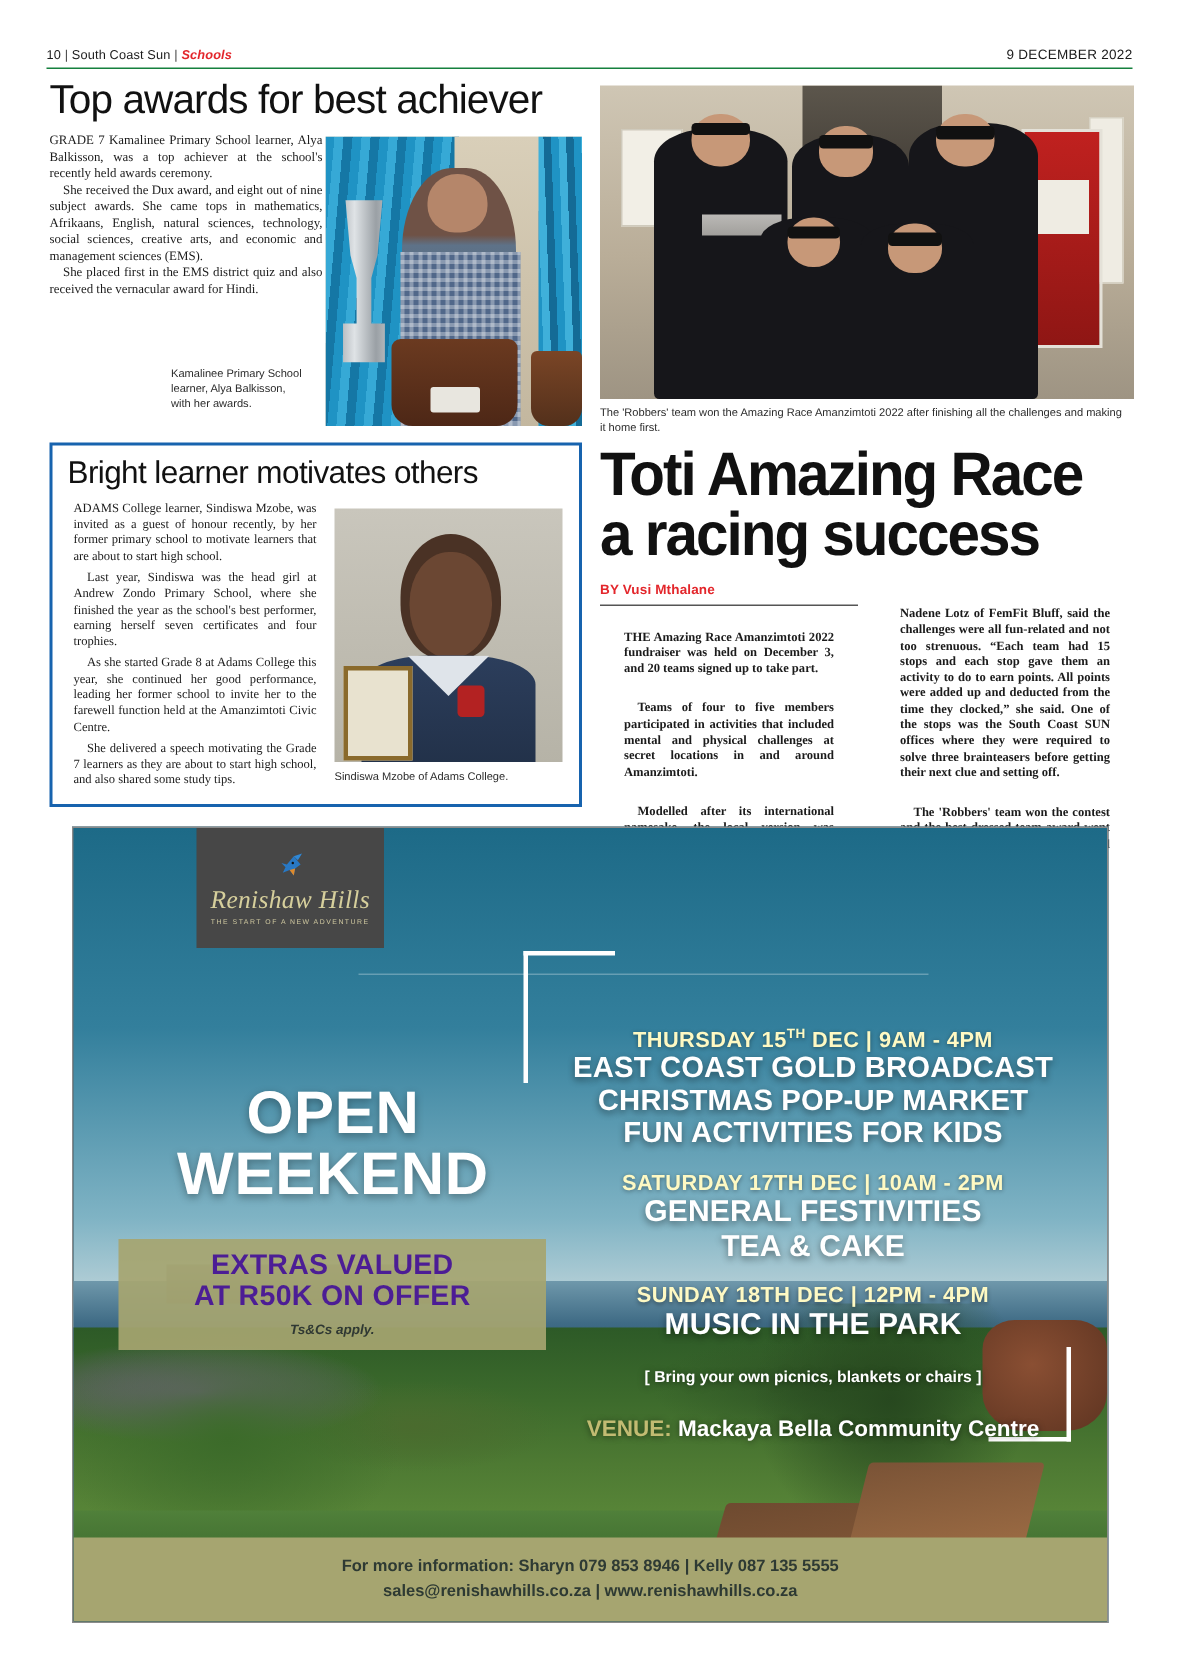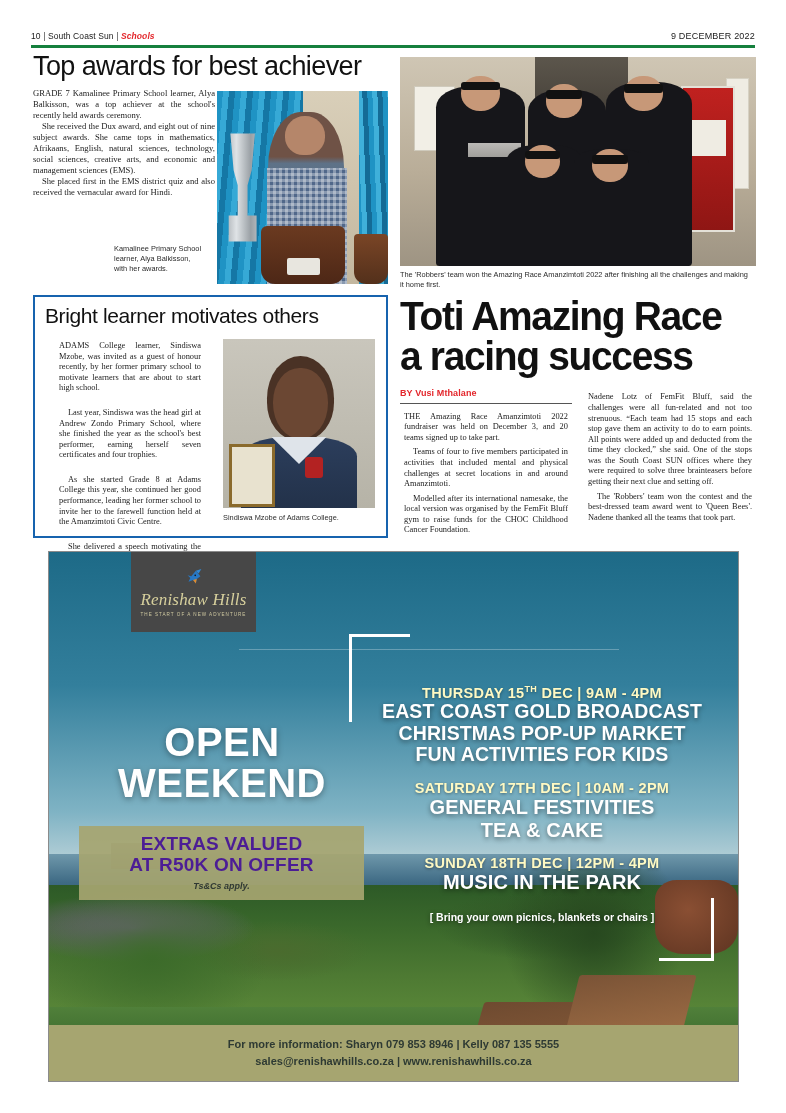--- a/index.html
+++ b/index.html
@@ -27,21 +27,21 @@
     left: 31px; top: 31px;
     width: 724px;
     display: flex;
     justify-content: space-between;
     align-items: flex-start;
     font-family: "Liberation Sans", sans-serif;
     font-size: 8.5px;
     color: #1a1a1a;
     letter-spacing: 0.1px;
     padding-bottom: 4px;
-    border-bottom: 3px solid #15803d;
+    border-bottom: 1px solid #15803d;
   }
   .masthead .left { white-space: nowrap; }
   .masthead .sep { color: #444; }
   .masthead .section {
     color: #e3262b;
     font-style: italic;
     font-weight: bold;
   }
   .masthead .date {
     font-size: 9px;
@@ -202,21 +202,21 @@
   }
   .story2-inner { position: absolute; inset: 0; padding: 8px 10px; }
   .headline-thin.small { font-size: 21px; margin-bottom: 7px; letter-spacing: -0.4px;}
   .story2-body {
     width: 170px;
     font-size: 8.4px;
     line-height: 1.26;
     color: #1b1b1b;
     text-align: justify;
   }
-  .story2-body p { margin: 14px; text-indent: 9px; }
+  .story2-body p { margin: 4px; text-indent: 9px; }
   .story2-body p.first { text-indent: 0; }
 
   #photo-sindiswa {
     position:absolute;
     left: 188px; top: 42px;
     width: 152px; height: 169px;
     background: linear-gradient(180deg,#c9c6bc 0%,#b6b3a7 100%);
     overflow:hidden;
   }
   #photo-sindiswa .head {
@@ -282,21 +282,21 @@
     display: flex;
     gap: 12px;
   }
   .col {
     width: 172px;
     font-size: 8.4px;
     line-height: 1.26;
     color: #1b1b1b;
     text-align: justify;
   }
-  .col p { margin: 4px; text-indent: 9px; }
+  .col p { margin: 16px; text-indent: 9px; font-weight: bold; }
   .col p.first { text-indent: 0; }
   .col.right-col { padding-top: 0; }
 
   
   .advert {
     position: absolute;
     left: 48px; top: 551px;
     width: 691px; height: 531px;
     border: 1px solid #8b8b8b;
     box-sizing: border-box;
@@ -618,20 +618,24 @@
         <div class="ad-when">SATURDAY 17TH DEC | 10AM - 2PM</div>
         <div class="ad-what mid">GENERAL FESTIVITIES</div>
         <div class="ad-what mid">TEA &amp; CAKE</div>
       </div>
       <div class="ad-block-gap"></div>
       <div>
         <div class="ad-when">SUNDAY 18TH DEC | 12PM - 4PM</div>
         <div class="ad-what mid">MUSIC IN THE PARK</div>
         <div class="ad-note">[ Bring your own picnics, blankets or chairs ]</div>
       </div>
+      <div class="ad-venue">
+        <span class="lbl">VENUE:</span>
+        <span class="val">Mackaya Bella Community Centre</span>
+      </div>
     </div>
 
     <div class="ad-footer">
       <div>For more information: Sharyn 079 853 8946 | Kelly 087 135 5555</div>
       <div>sales@renishawhills.co.za | www.renishawhills.co.za</div>
     </div>
   </div>
 
 </div>
 

